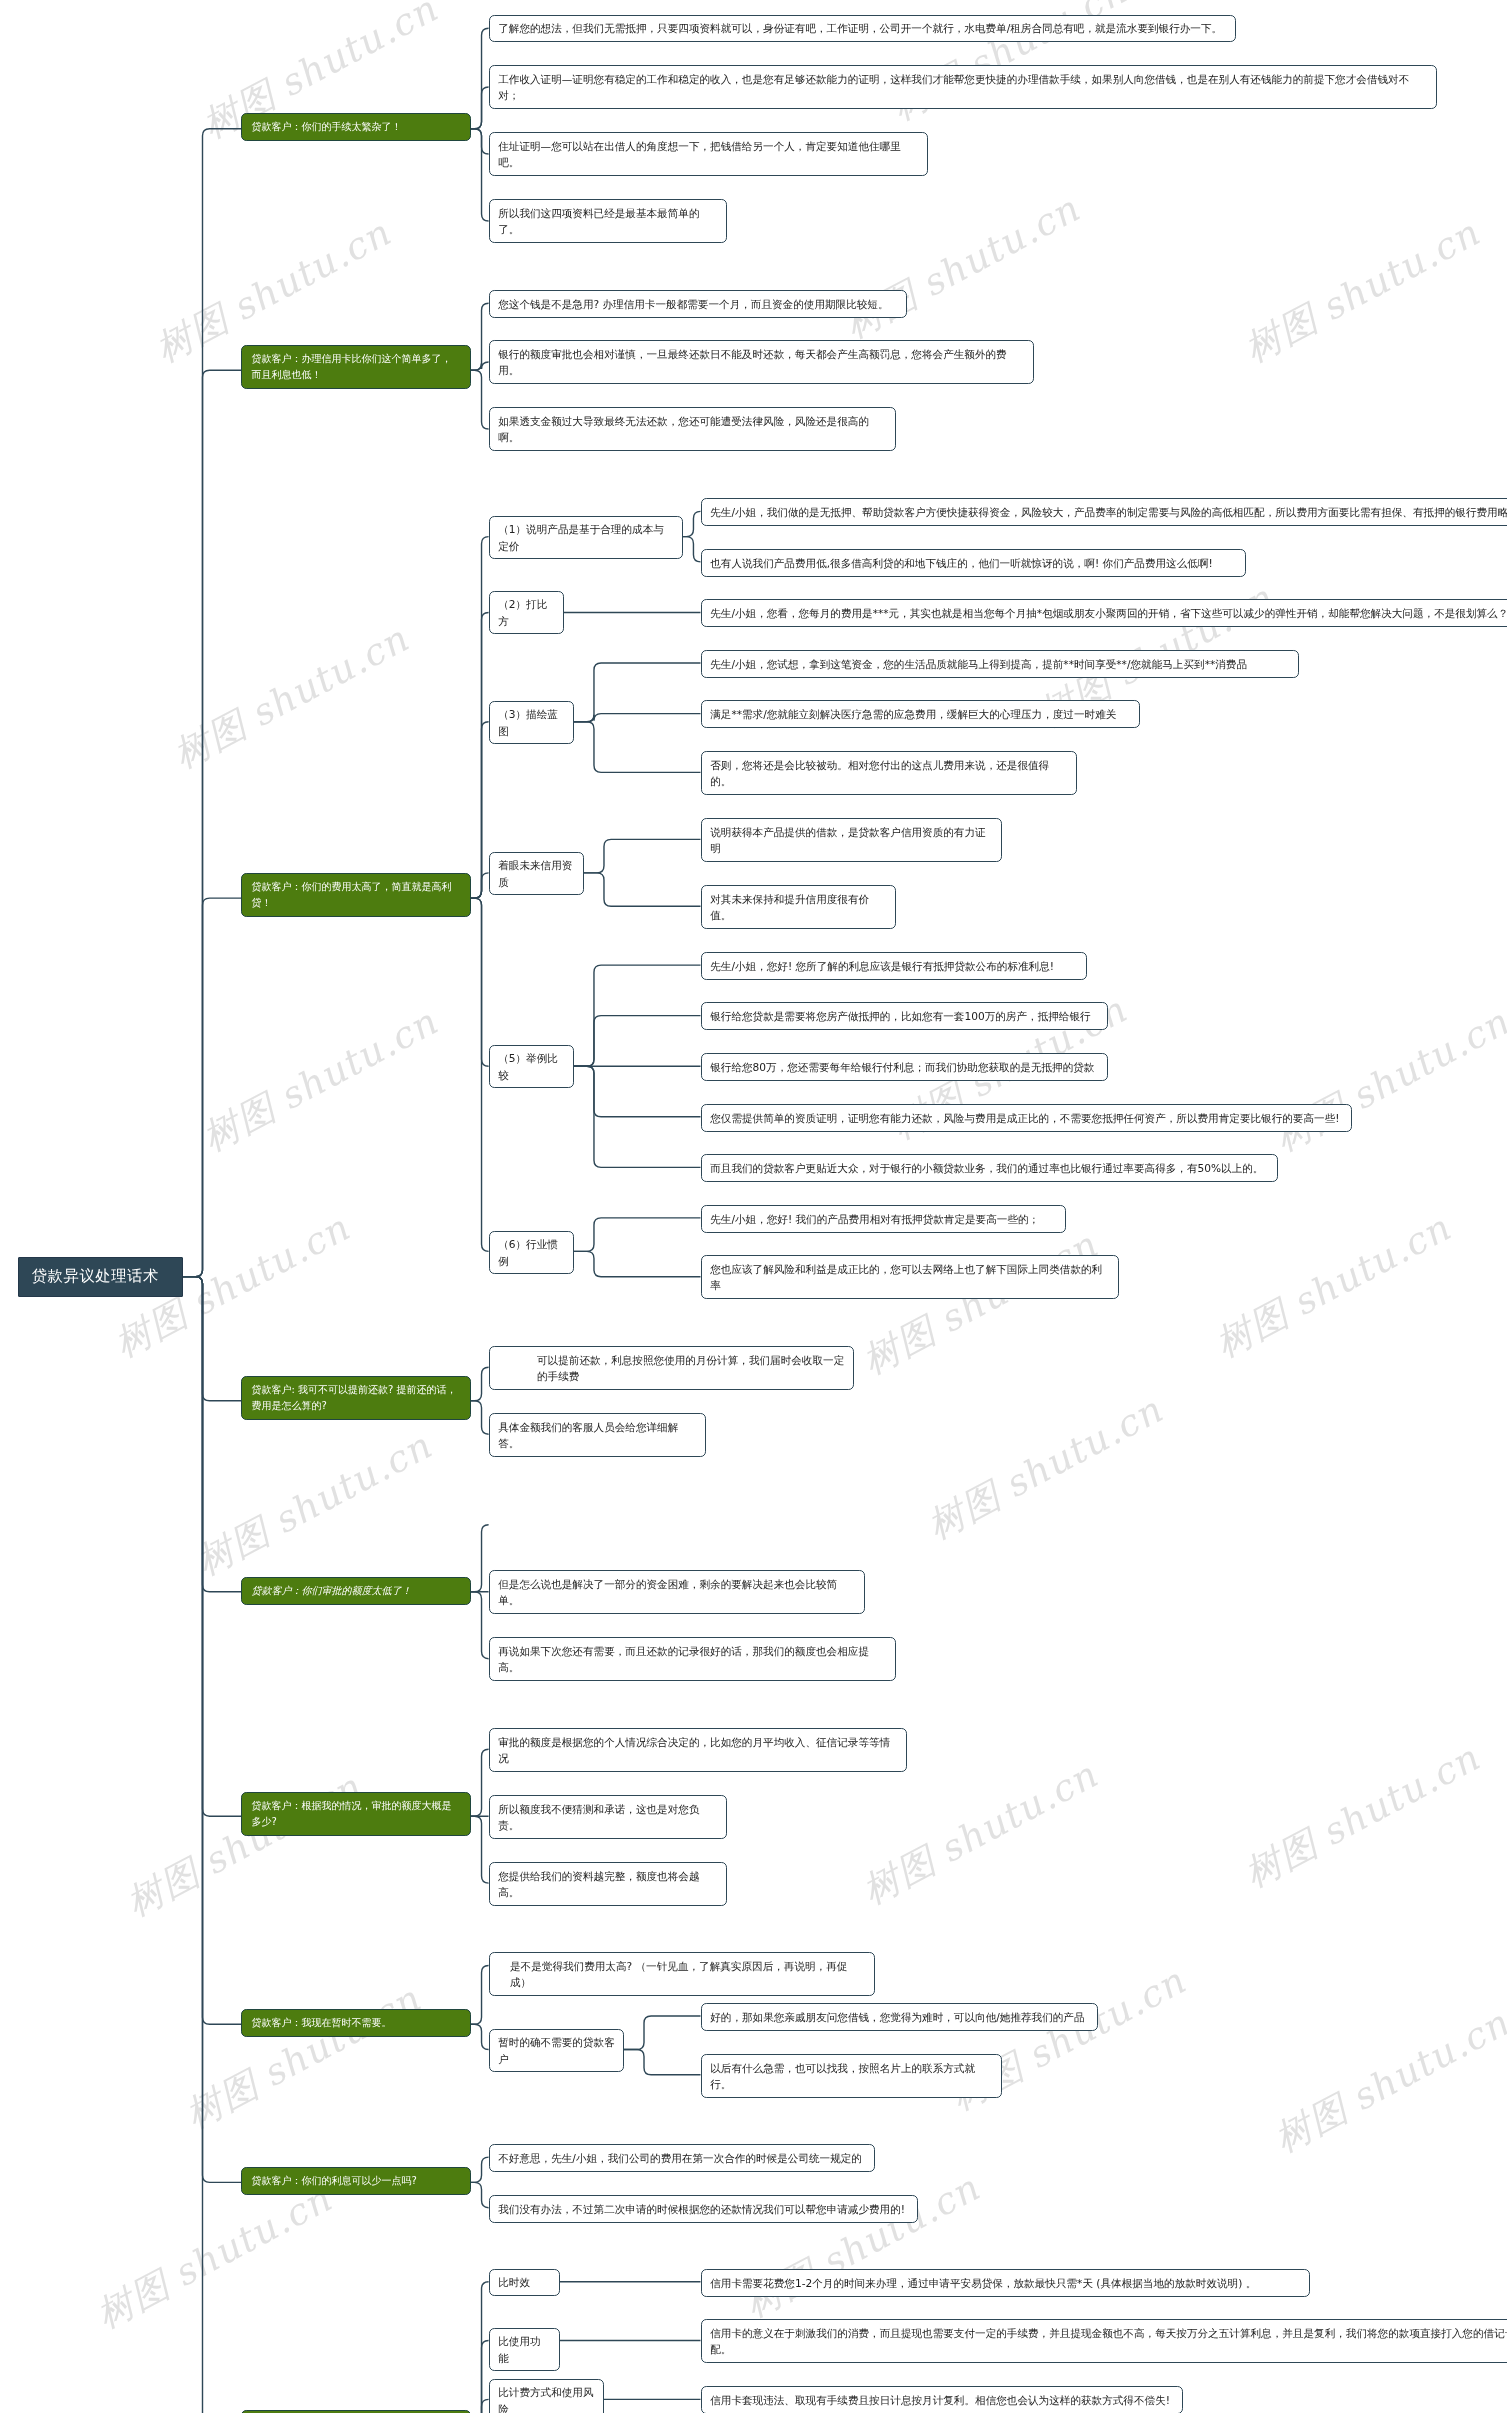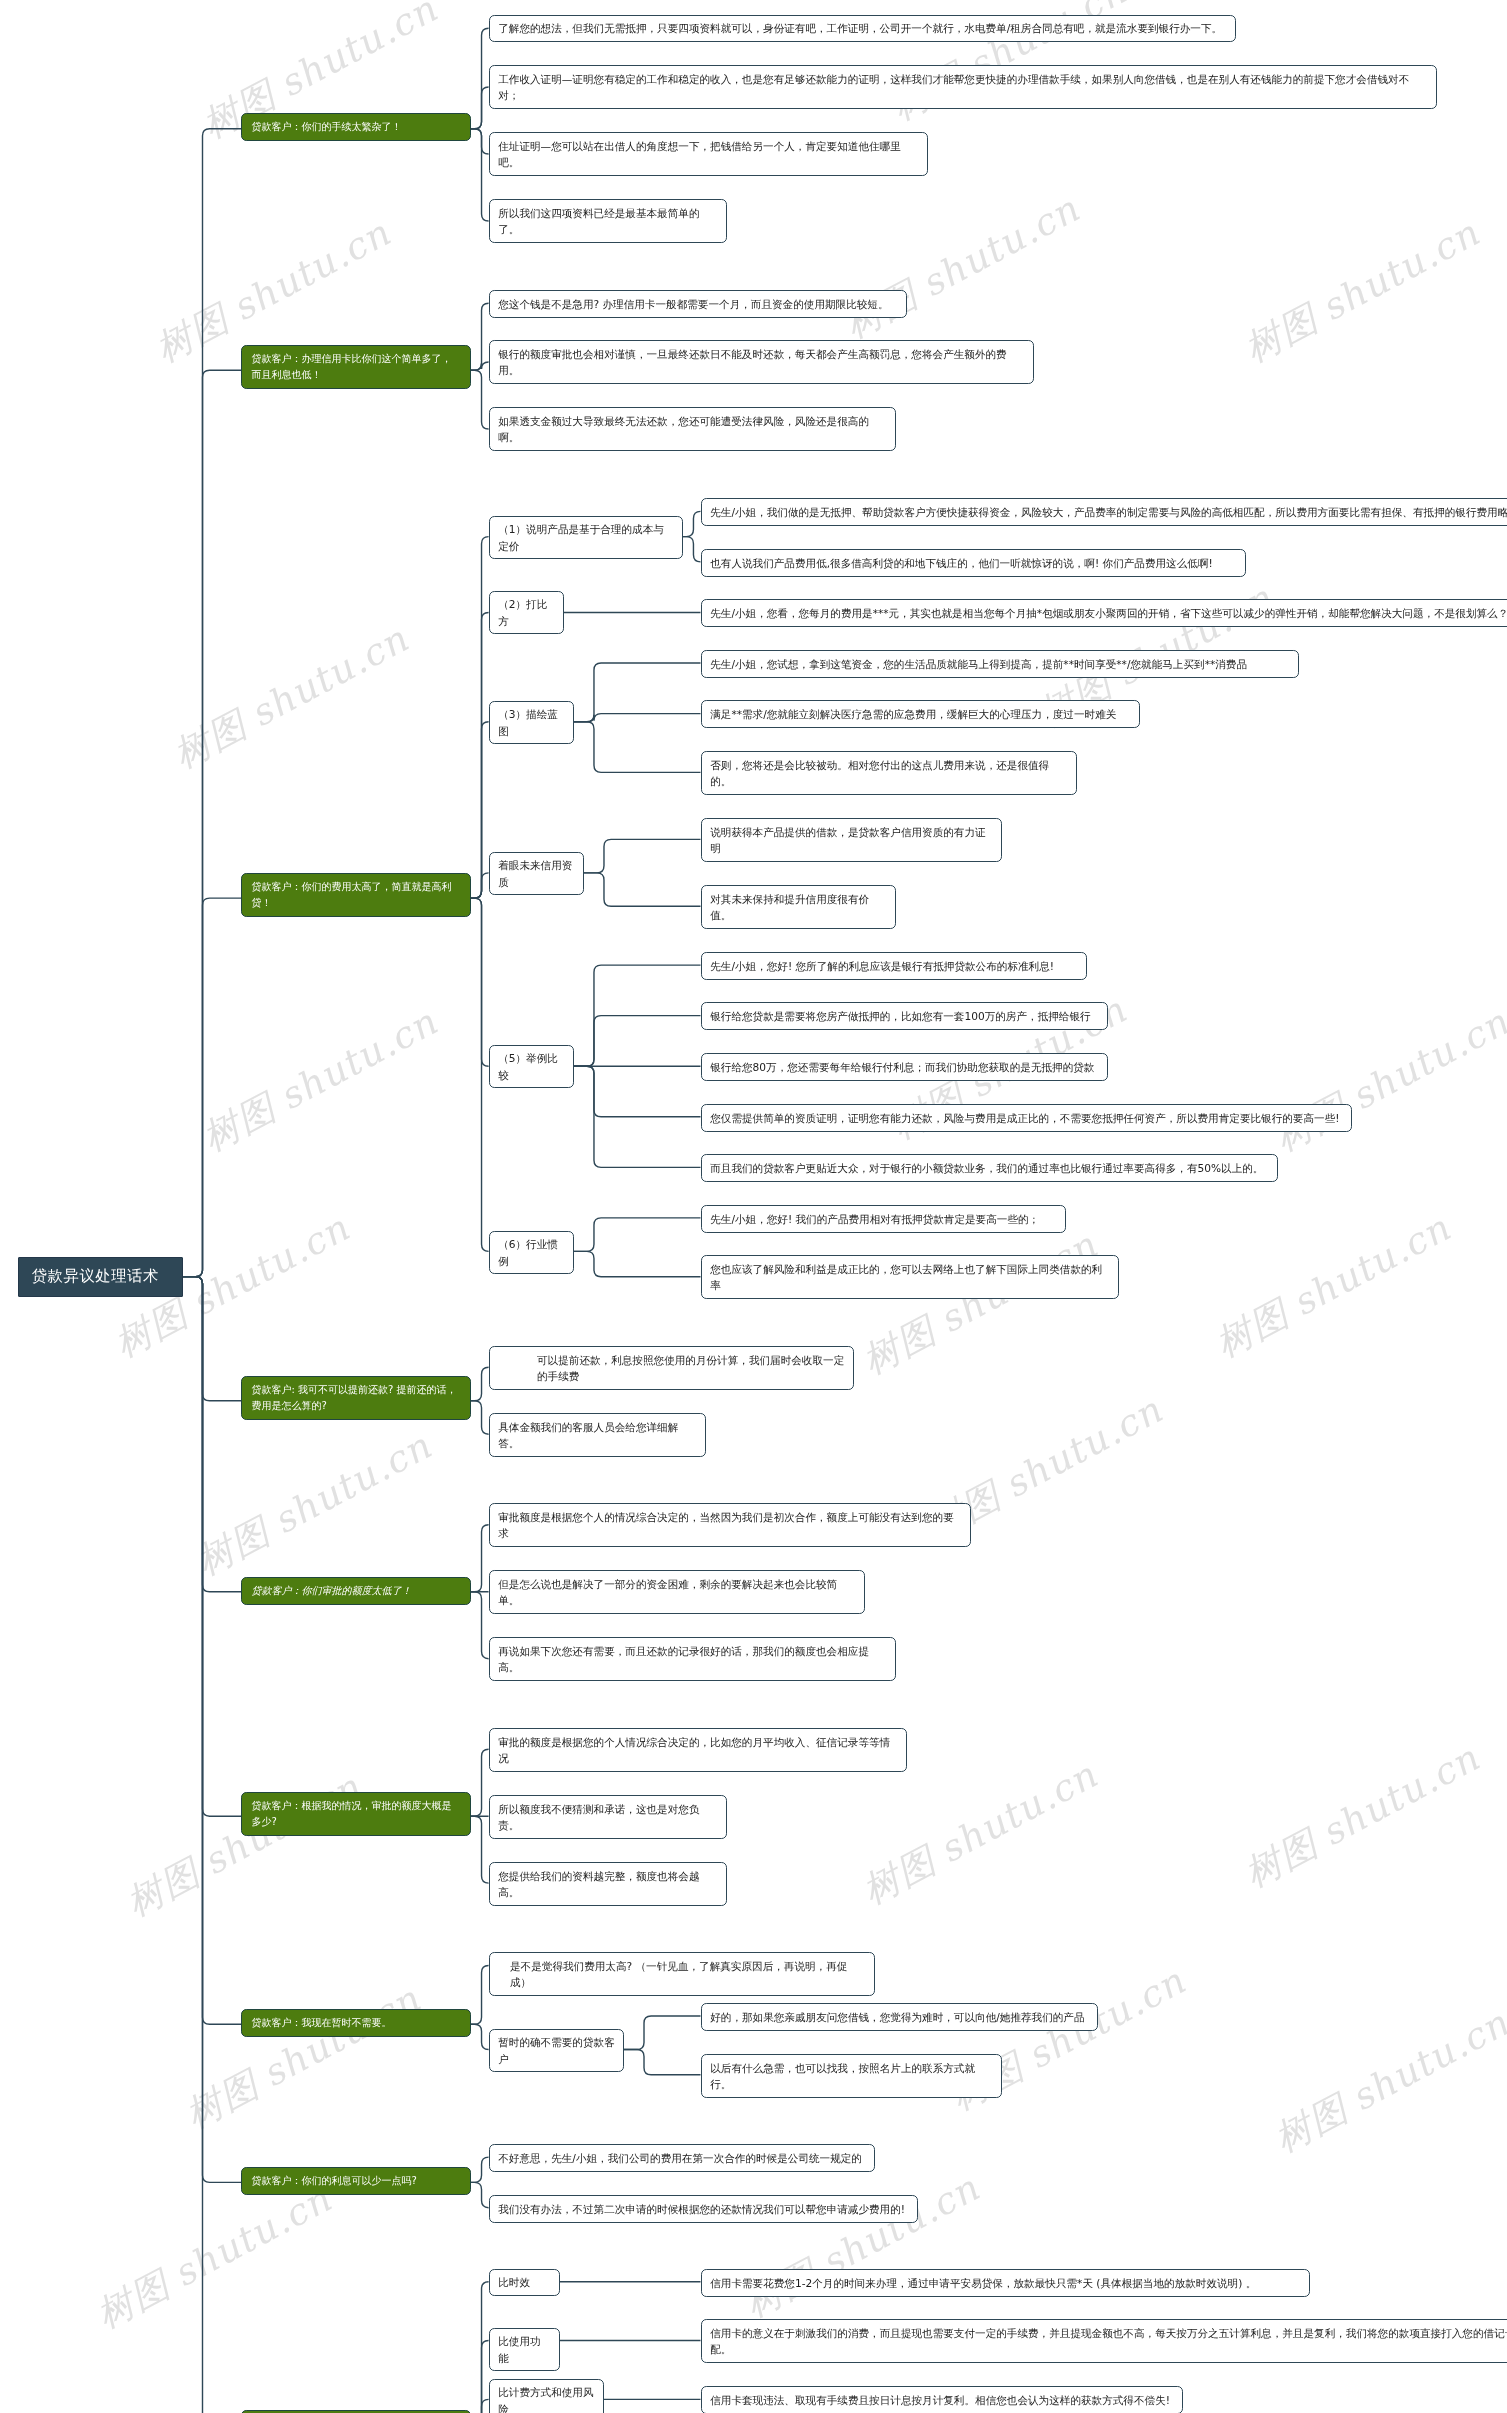--- a/index.html
+++ b/index.html
@@ -289,23 +289,20 @@
     </div>
     <div class="node leaf" style="left: 489px; top: 1346px; width: 365px; padding-left: 47px;">
       <span class="txt">可以提前还款，利息按照您使用的月份计算，我们届时会收取一定的手续费</span>
     </div>
     <div class="node leaf" style="left: 489px; top: 1413px; width: 217px;">
       <span class="txt">具体金额我们的客服人员会给您详细解答。</span>
     </div>
     <div class="node cat" style="left: 241px; top: 1376px; width: 230px;">
       <span class="txt">贷款客户: 我可不可以提前还款? 提前还的话，费用是怎么算的?</span>
     </div>
-    <div class="node leaf" style="left: 489px; top: 1503px; width: 482px;">
-      <span class="txt">审批额度是根据您个人的情况综合决定的，当然因为我们是初次合作，额度上可能没有达到您的要求</span>
-    </div>
     <div class="node leaf" style="left: 489px; top: 1570px; width: 376px;">
       <span class="txt">但是怎么说也是解决了一部分的资金困难，剩余的要解决起来也会比较简单。</span>
     </div>
     <div class="node leaf" style="left: 489px; top: 1637px; width: 407px;">
       <span class="txt">再说如果下次您还有需要，而且还款的记录很好的话，那我们的额度也会相应提高。</span>
     </div>
     <div class="node cat" style="left: 241px; top: 1577px; width: 230px; font-style: italic;">
       <span class="txt">贷款客户：你们审批的额度太低了！</span>
     </div>
     <div class="node leaf" style="left: 489px; top: 1728px; width: 418px;">

